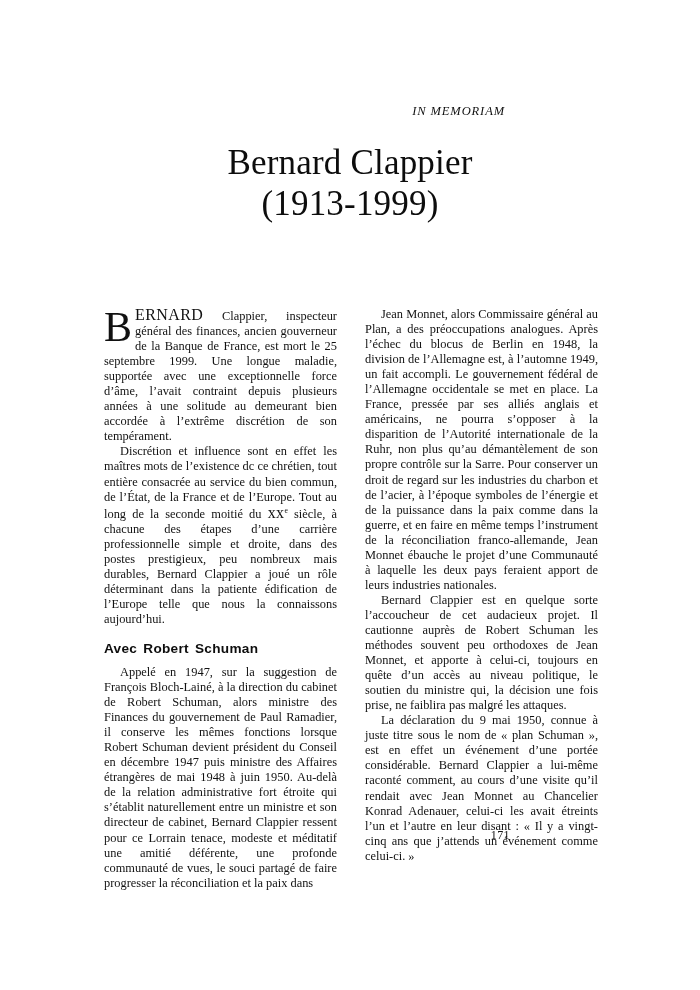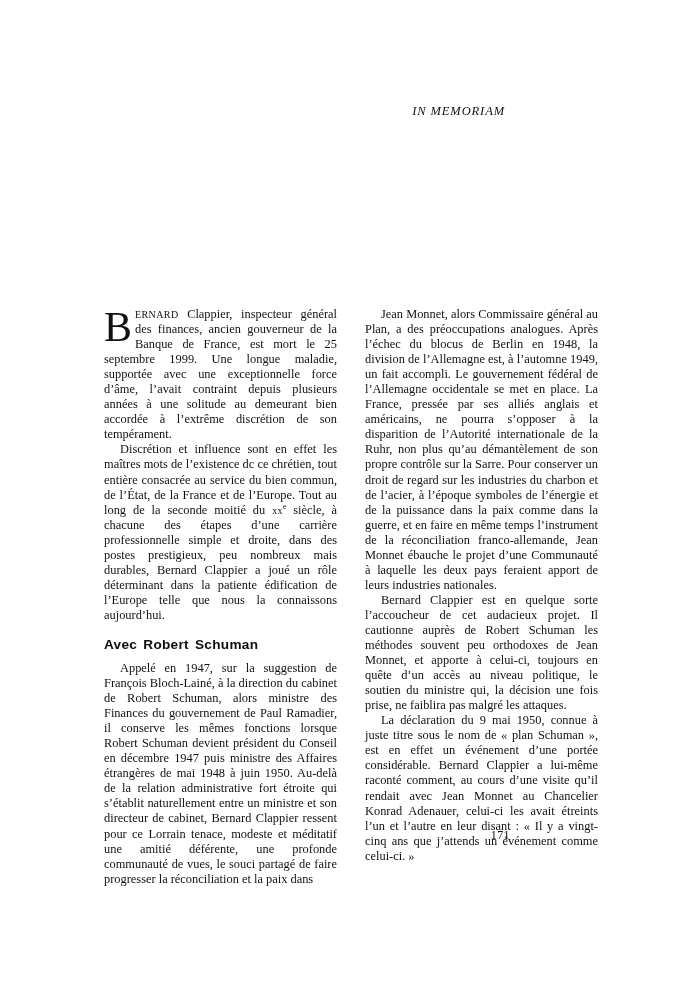--- a/index.html
+++ b/index.html
@@ -83,21 +83,21 @@
   }
   .dropcap {
     float: left;
     font-size: 42px;
     line-height: 34px;
     padding: 2px 3px 0 0;
     margin-top: 1px;
     font-family: "Liberation Serif", "DejaVu Serif", serif;
   }
   .smallcaps {
-    font-size: 10px;
+    font-size: 16px;
     letter-spacing: 0.4px;
   }
   .section-head {
     margin: 14px 0 9px 0;
     font-family: "Liberation Sans", "DejaVu Sans", sans-serif;
     font-weight: bold;
     font-size: 13.6px;
     letter-spacing: 0.3px;
     word-spacing: 2px;
     color: #0d0d0d;
@@ -115,20 +115,24 @@
     letter-spacing: 0.4px;
   }
 </style>
 </head>
 <body>
 
 <div class="page">
 
   <div class="running-head">IN MEMORIAM</div>
 
+  <div class="title-block">
+    <div class="title-line">Bernard Clappier</div>
+    <div class="title-line">(1913-1999)</div>
+  </div>
 
 
   <div class="columns">
 
     <div class="col">
       <p class="body lead"><span class="dropcap">B</span><span class="smallcaps">ERNARD</span><span> Clappier, inspecteur général des finances, ancien gouverneur de la Banque de France, est mort le 25 septembre 1999. Une longue maladie, supportée avec une exceptionnelle force d’âme, l’avait contraint depuis plusieurs années à une solitude au demeurant bien accordée à l’extrême discrétion de son tempérament.</span></p>
 
       <p class="body"><span>Discrétion et influence sont en effet les maîtres mots de l’existence dc ce chrétien, tout entière consacrée au service du bien commun, de l’État, de la France et de l’Europe. Tout au long de la seconde moitié du</span> <span class="smallcaps">xx</span><sup class="ord">e</sup> <span>siècle, à chacune des étapes d’une carrière professionnelle simple et droite, dans des postes prestigieux, peu nombreux mais durables, Bernard Clappier a joué un rôle déterminant dans la patiente édification de l’Europe telle que nous la connaissons aujourd’hui.</span></p>
 
       <h2 class="section-head">Avec Robert Schuman</h2>

